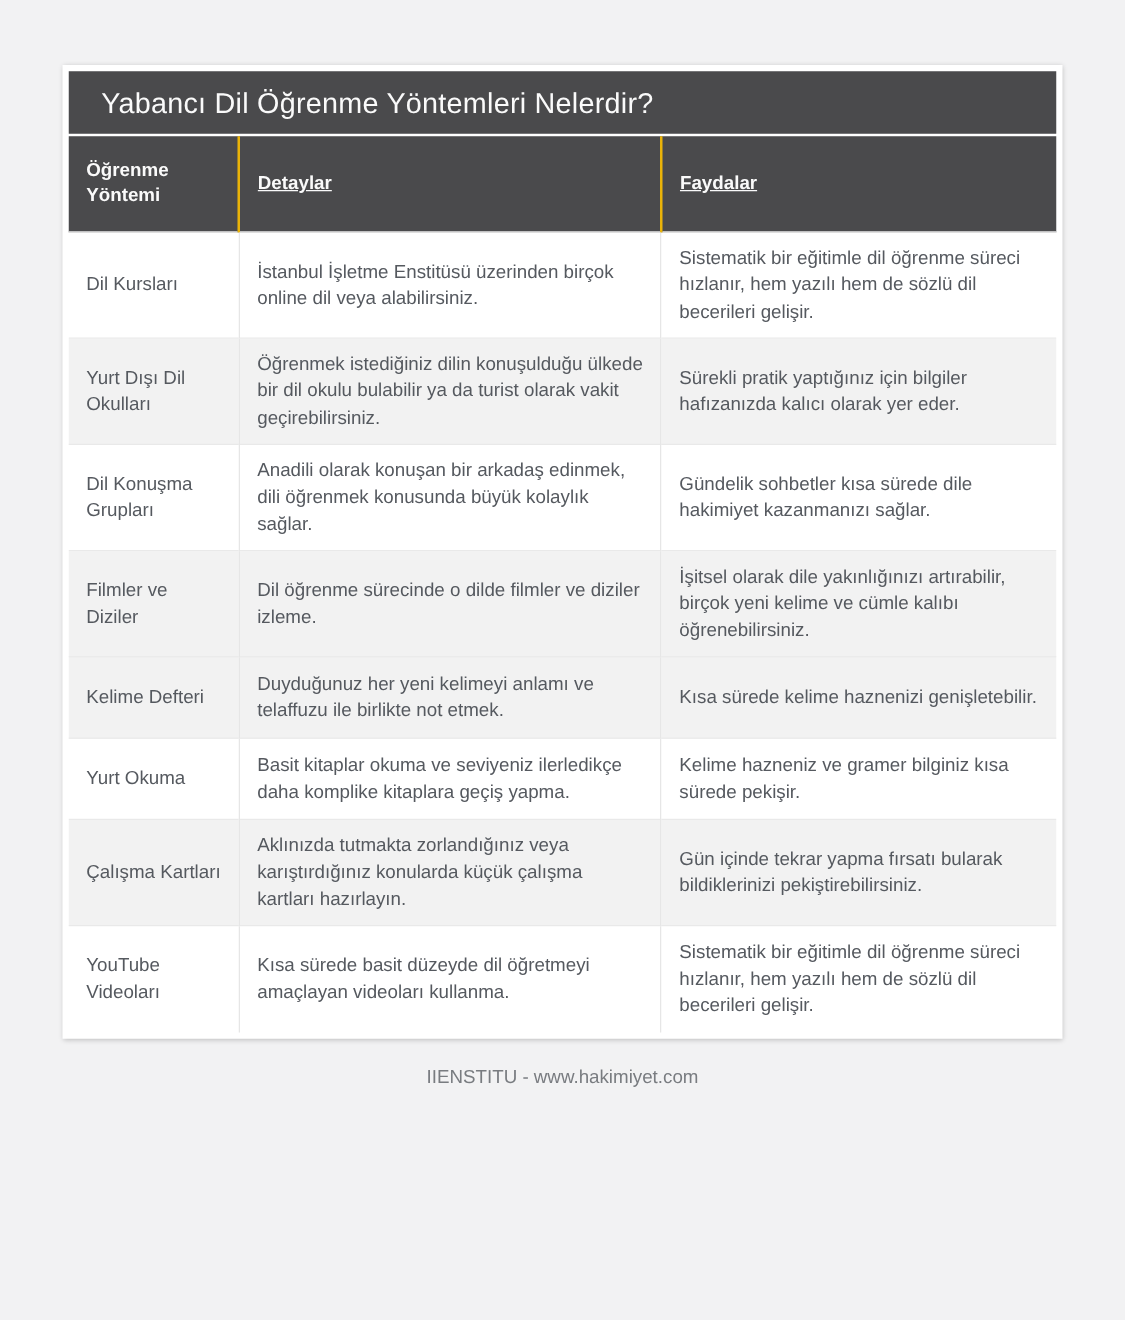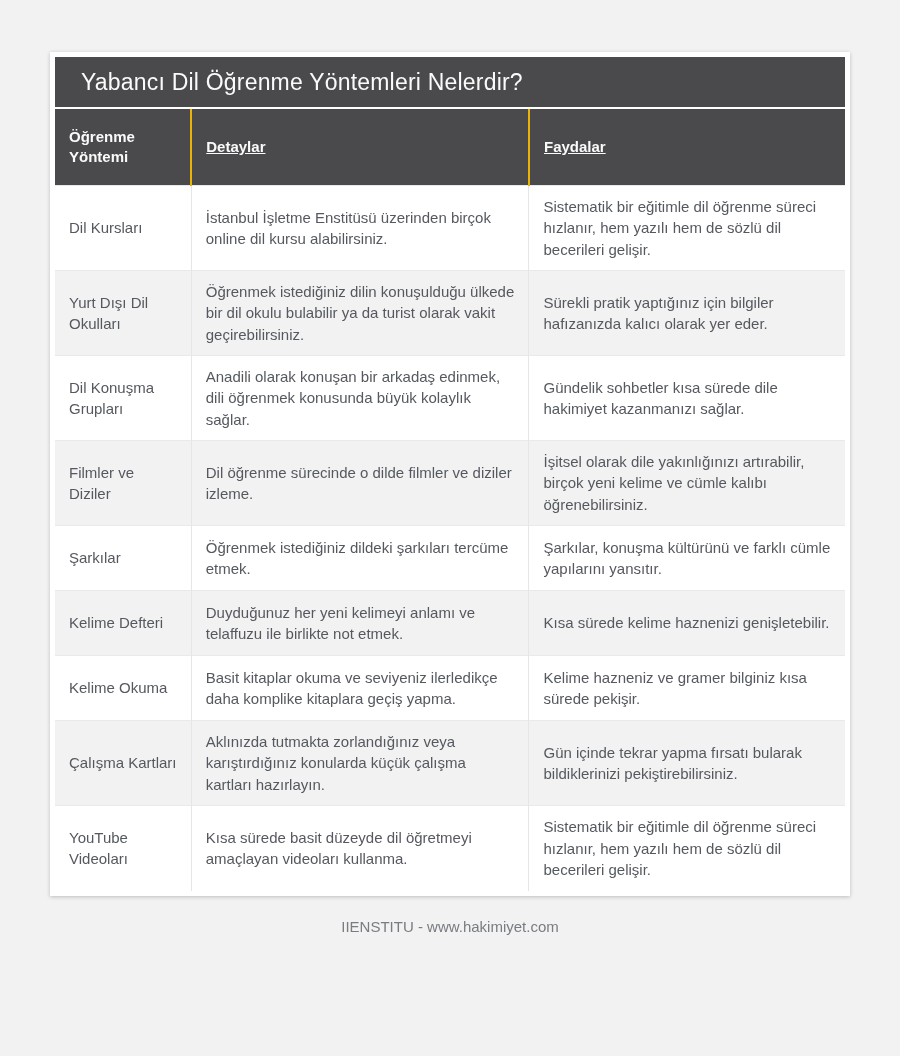--- a/index.html
+++ b/index.html
@@ -87,50 +87,45 @@
     <thead>
       <tr>
         <th>Öğrenme Yöntemi</th>
         <th>Detaylar</th>
         <th>Faydalar</th>
       </tr>
     </thead>
     <tbody>
       <tr class="h85">
         <td>Dil Kursları</td>
-        <td>İstanbul İşletme Enstitüsü üzerinden birçok online dil kursu alabilirsiniz.</td>
+        <td>İstanbul İşletme Enstitüsü üzerinden birçok online dil veya alabilirsiniz.</td>
         <td>Sistematik bir eğitimle dil öğrenme süreci hızlanır, hem yazılı hem de sözlü dil becerileri gelişir.</td>
       </tr>
       <tr class="h85 alt">
         <td>Yurt Dışı Dil Okulları</td>
         <td>Öğrenmek istediğiniz dilin konuşulduğu ülkede bir dil okulu bulabilir ya da turist olarak vakit geçirebilirsiniz.</td>
         <td>Sürekli pratik yaptığınız için bilgiler hafızanızda kalıcı olarak yer eder.</td>
       </tr>
       <tr class="h85">
         <td>Dil Konuşma Grupları</td>
         <td>Anadili olarak konuşan bir arkadaş edinmek, dili öğrenmek konusunda büyük kolaylık sağlar.</td>
         <td>Gündelik sohbetler kısa sürede dile hakimiyet kazanmanızı sağlar.</td>
       </tr>
       <tr class="h85 alt">
         <td>Filmler ve Diziler</td>
         <td>Dil öğrenme sürecinde o dilde filmler ve diziler izleme.</td>
         <td>İşitsel olarak dile yakınlığınızı artırabilir, birçok yeni kelime ve cümle kalıbı öğrenebilirsiniz.</td>
       </tr>
-      <tr class="h65">
-        <td>Şarkılar</td>
-        <td>Öğrenmek istediğiniz dildeki şarkıları tercüme etmek.</td>
-        <td>Şarkılar, konuşma kültürünü ve farklı cümle yapılarını yansıtır.</td>
-      </tr>
       <tr class="h65 alt">
         <td>Kelime Defteri</td>
         <td>Duyduğunuz her yeni kelimeyi anlamı ve telaffuzu ile birlikte not etmek.</td>
         <td>Kısa sürede kelime haznenizi genişletebilir.</td>
       </tr>
       <tr class="h65">
-        <td>Kelime Okuma</td>
+        <td>Yurt Okuma</td>
         <td>Basit kitaplar okuma ve seviyeniz ilerledikçe daha komplike kitaplara geçiş yapma.</td>
         <td>Kelime hazneniz ve gramer bilginiz kısa sürede pekişir.</td>
       </tr>
       <tr class="h85 alt">
         <td>Çalışma Kartları</td>
         <td>Aklınızda tutmakta zorlandığınız veya karıştırdığınız konularda küçük çalışma kartları hazırlayın.</td>
         <td>Gün içinde tekrar yapma fırsatı bularak bildiklerinizi pekiştirebilirsiniz.</td>
       </tr>
       <tr class="h85">
         <td>YouTube Videoları</td>

